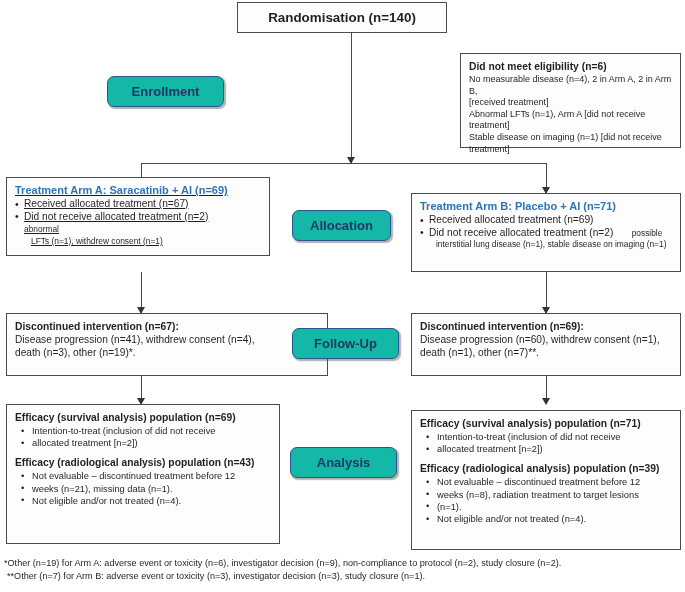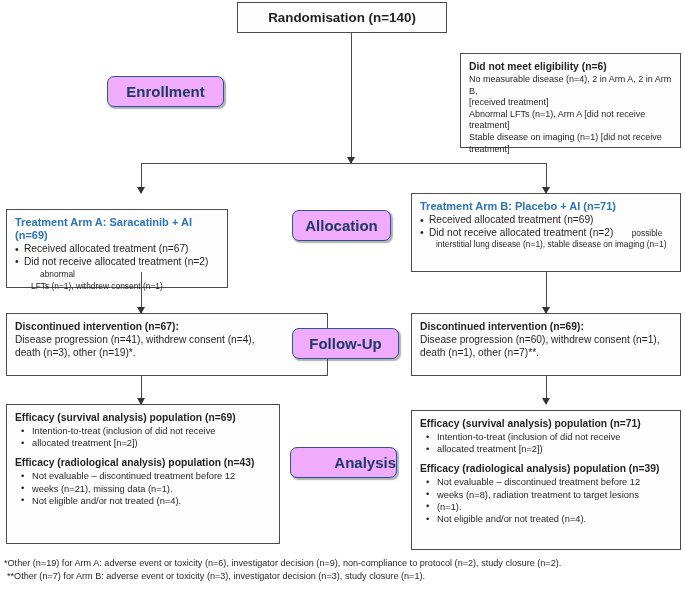--- a/index.html
+++ b/index.html
@@ -44,25 +44,25 @@
 
   .dot{position:relative;padding-left:17px;font-size:9.3px;line-height:12.2px;margin:0;}
   .dot:before{content:"\2022";position:absolute;left:6px;top:-0.5px;font-size:9.5px;}
 
   .sp{height:7px;}
 
   
   .pill{
     position:absolute;
     box-sizing:border-box;
-    background:#f0abfc;
+    background:#14b8a6;
     border:1.4px solid #2f5496;
     border-radius:7px;
     display:flex;align-items:center;justify-content:center;
-    font-weight:bold;font-size:15px;
+    font-weight:bold;font-size:13px;
     color:#1f3864;
     box-shadow:1.5px 1.5px 1.2px rgba(80,80,80,0.45);
   }
 
   
   #randomisation{
     display:flex;align-items:center;justify-content:center;
     font-weight:bold;font-size:13.4px;color:#231f20;
   }
 
@@ -112,21 +112,21 @@
       <p class="hd">Did not meet eligibility (n=6)</p>
       <p class="ln">No measurable disease (n=4), 2 in Arm A, 2 in Arm B,</p>
       <p class="ln">[received treatment]</p>
       <p class="ln">Abnormal LFTs (n=1), Arm A [did not receive</p>
       <p class="ln">treatment]</p>
       <p class="ln">Stable disease on imaging (n=1) [did not receive</p>
       <p class="ln">treatment]</p>
     </div>
   </div>
 
-  <div class="box" style="left:6px;top:209px;width:222px;height:79px;">
+  <div class="box" style="left:6px;top:177px;width:264px;height:79px;text-decoration:underline;">
     <div class="inner">
       <p class="hd blue">Treatment Arm A: Saracatinib + AI (n=69)</p>
       <p class="bul">Received allocated treatment (n=67)</p>
       <p class="bul"><span>Did not receive allocated treatment (n=2)</span><span class="ln small"> abnormal</span></p>
       <p class="ln small">LFTs (n=1), withdrew consent (n=1)</p>
     </div>
   </div>
 
   <div class="pill" style="left:292px;top:210px;width:99px;height:31px;">
     <span>Allocation</span>
@@ -177,21 +177,21 @@
       <p class="dot">Intention-to-treat (inclusion of did not receive</p>
       <p class="dot" style="padding-left:17px;"><span>allocated treatment [n=2])</span></p>
       <div class="sp"></div>
       <p class="hd">Efficacy (radiological analysis) population (n=43)</p>
       <p class="dot">Not evaluable – discontinued treatment before 12</p>
       <p class="dot"><span>weeks (n=21), missing data (n=1).</span></p>
       <p class="dot">Not eligible and/or not treated (n=4).</p>
     </div>
   </div>
 
-  <div class="pill" style="left:290px;top:447px;width:107px;height:31px;justify-content:flex-end;">
+  <div class="pill" style="left:290px;top:447px;width:107px;height:31px;">
     <span>Analysis</span>
   </div>
 
   <div class="box" style="left:411px;top:404px;width:270px;height:140px;margin-top:6px;">
     <div class="inner">
       <p class="hd">Efficacy (survival analysis) population (n=71)</p>
       <p class="dot">Intention-to-treat (inclusion of did not receive</p>
       <p class="dot"><span>allocated treatment [n=2])</span></p>
       <div class="sp"></div>
       <p class="hd">Efficacy (radiological analysis) population (n=39)</p>

